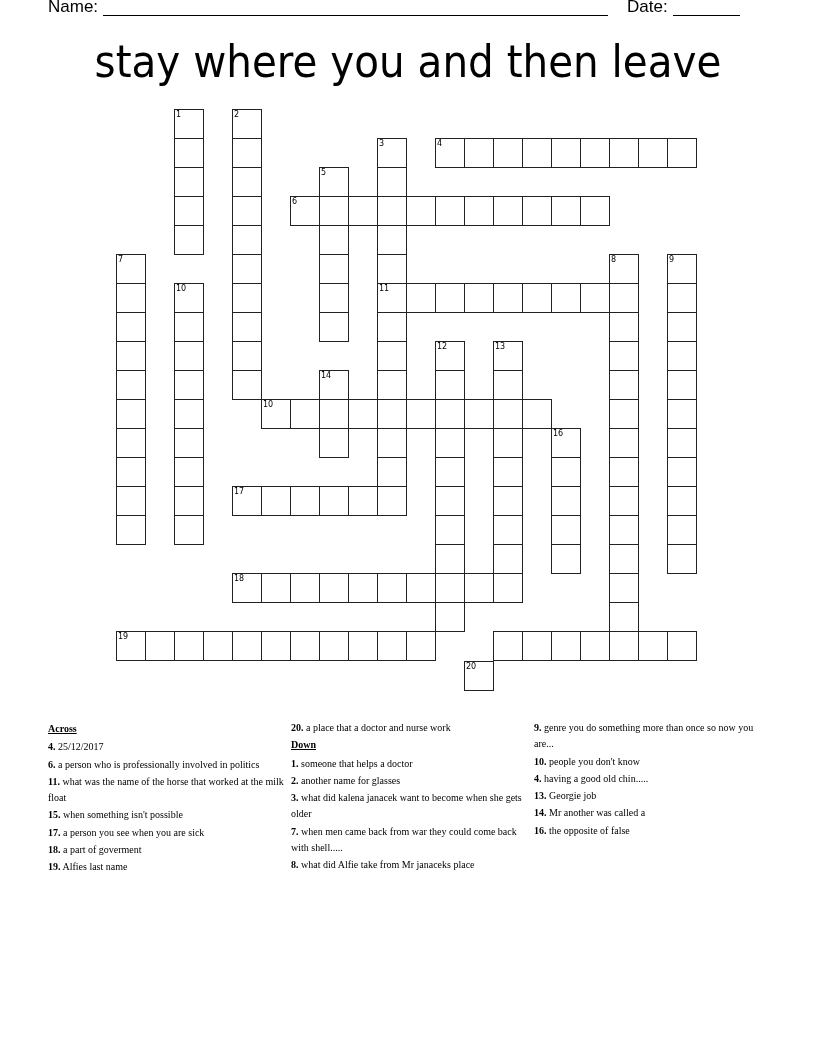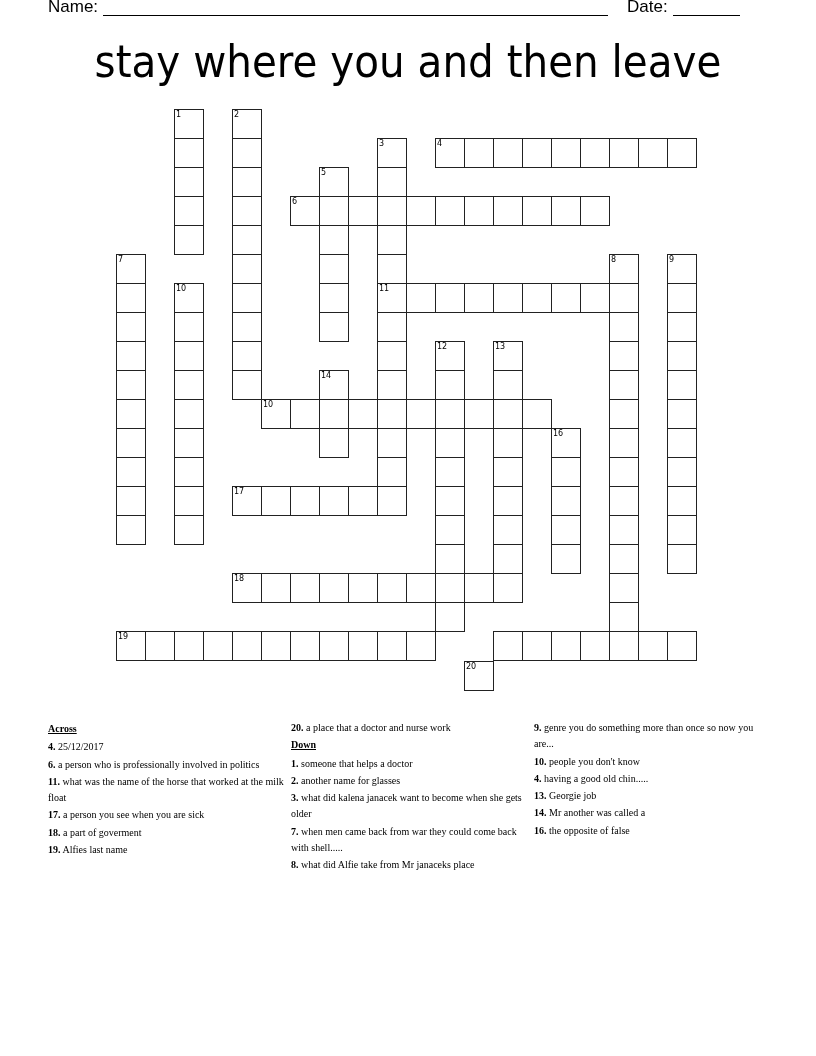--- a/index.html
+++ b/index.html
@@ -239,20 +239,21 @@
     <div class="cell" style="left: 464px; top: 522px;"></div>
     <div class="cell" style="left: 522px; top: 522px;"></div>
     <div class="cell" style="left: 551px; top: 522px;"></div>
   </div>
 
 <div class="clues col1">
   <div class="sec-head">Across</div>
   <div class="clue"><b>4.</b> <span>25/12/2017</span></div>
   <div class="clue"><b>6.</b> <span>a person who is professionally involved in politics</span></div>
   <div class="clue"><b>11.</b> <span>what was the name of the horse that worked at the milk float</span></div>
+  <div class="clue"><b>15.</b> <span>when something isn't possible</span></div>
   <div class="clue"><b>17.</b> <span>a person you see when you are sick</span></div>
   <div class="clue"><b>18.</b> <span>a part of goverment</span></div>
   <div class="clue"><b>19.</b> <span>Alfies last name</span></div>
 </div>
 
 <div class="clues col2">
   <div class="clue"><b>20.</b> <span>a place that a doctor and nurse work</span></div>
   <div class="sec-head">Down</div>
   <div class="clue"><b>1.</b> <span>someone that helps a doctor</span></div>
   <div class="clue"><b>2.</b> <span>another name for glasses</span></div>

